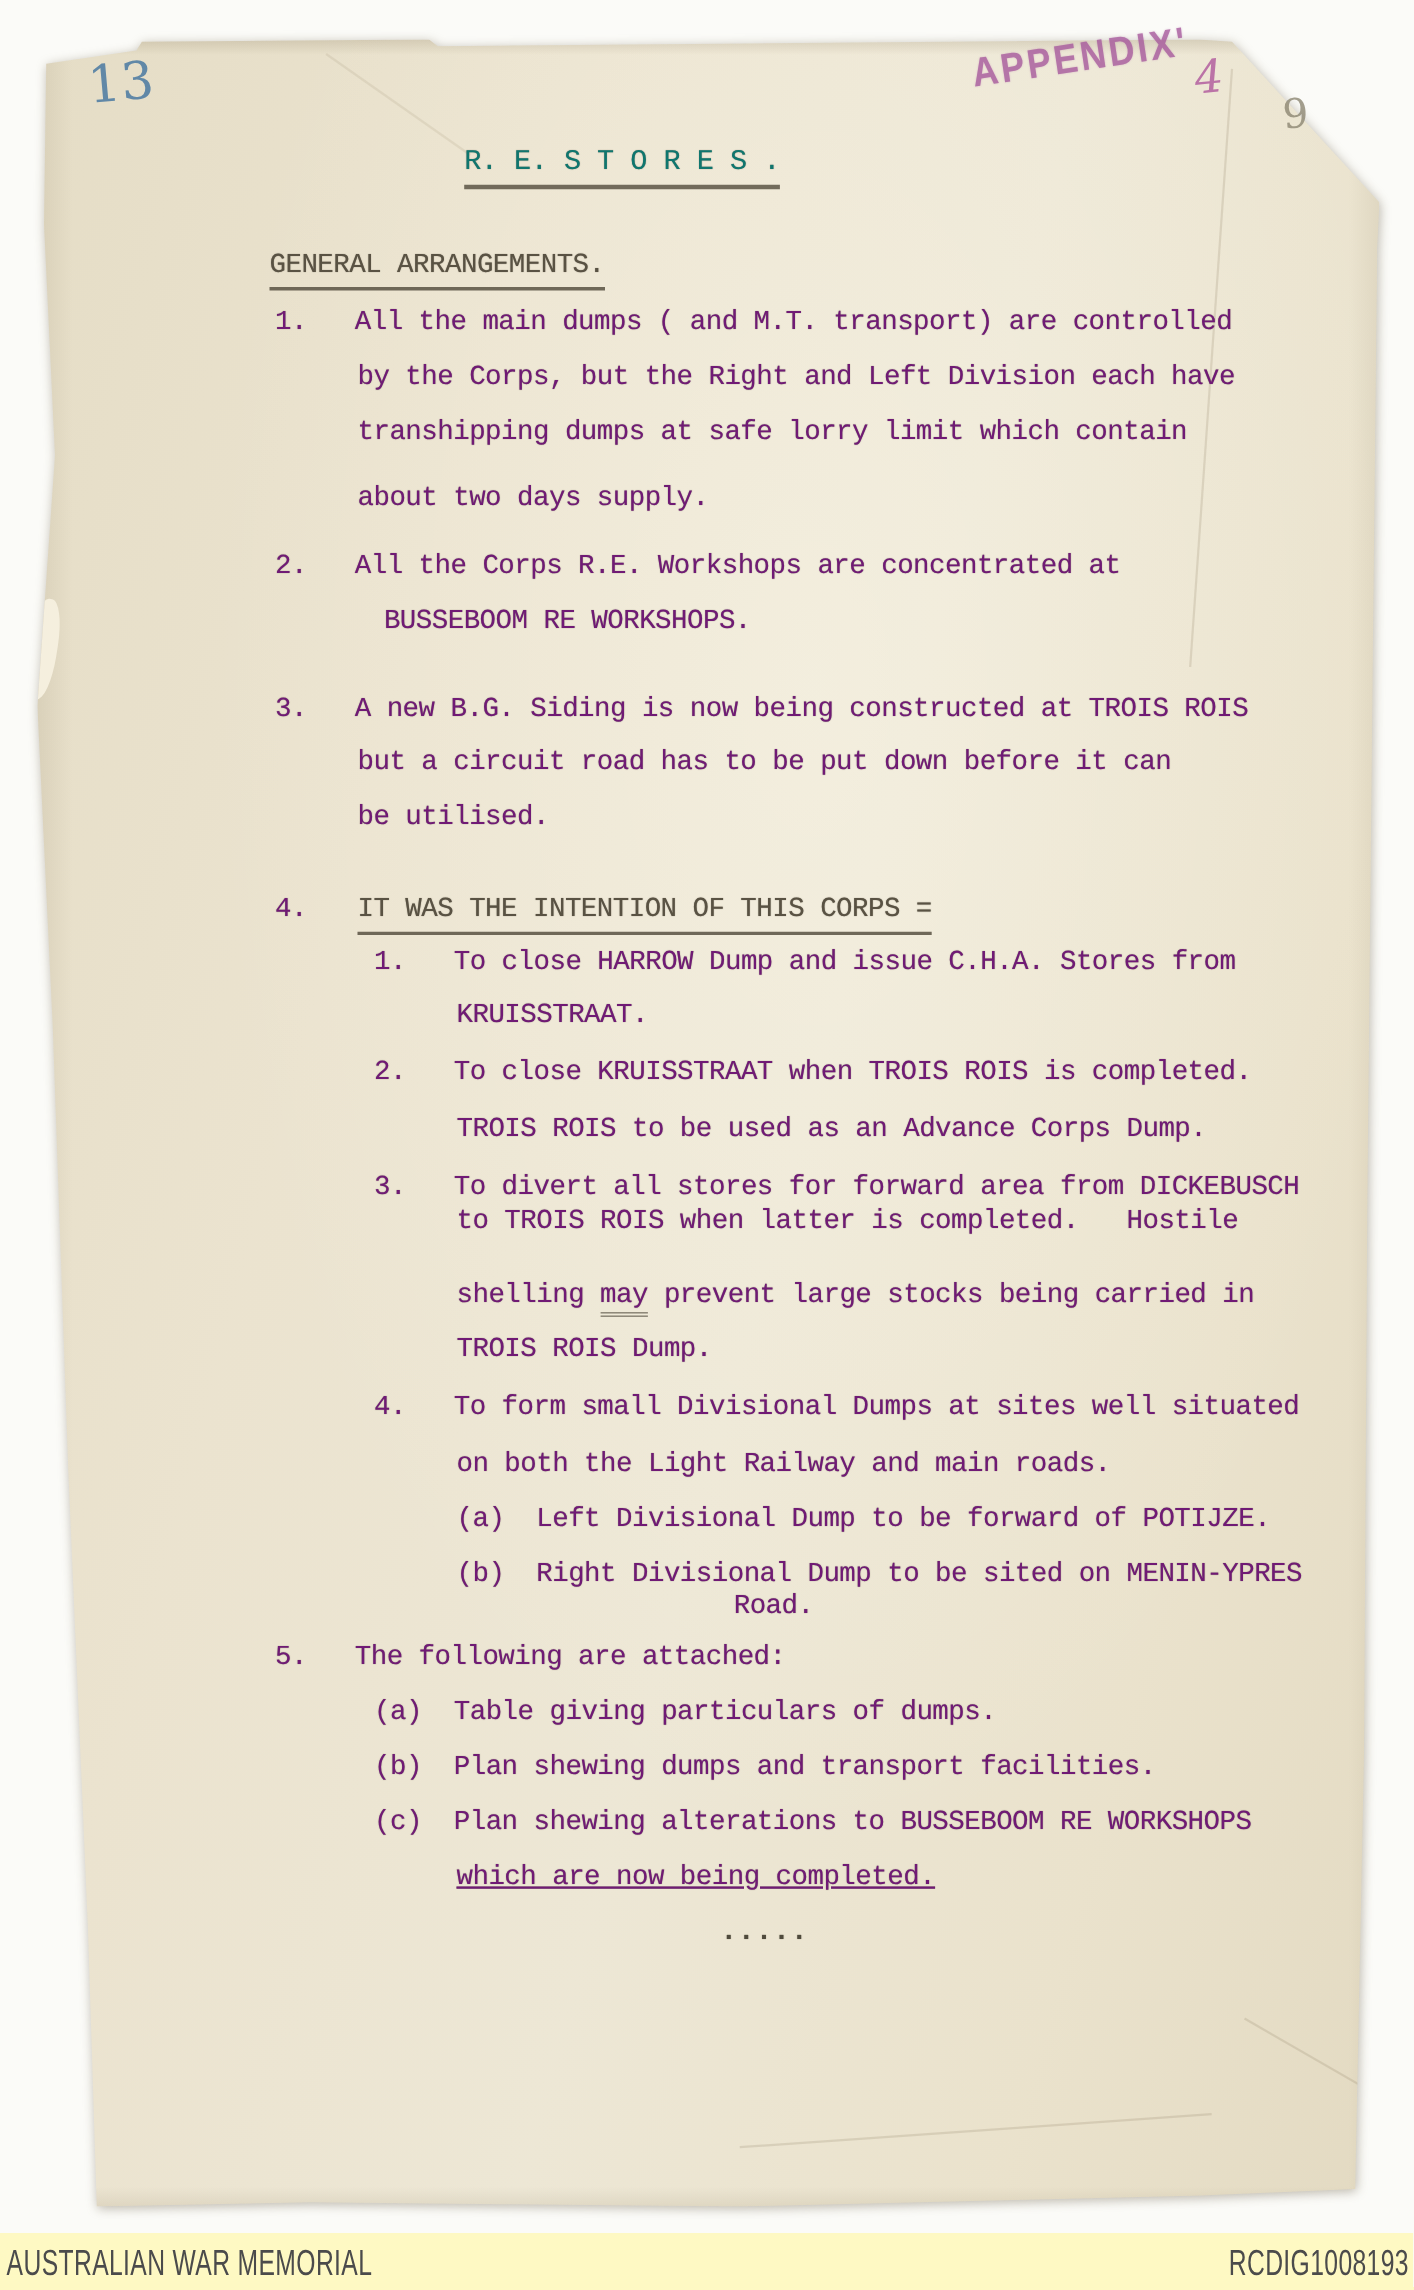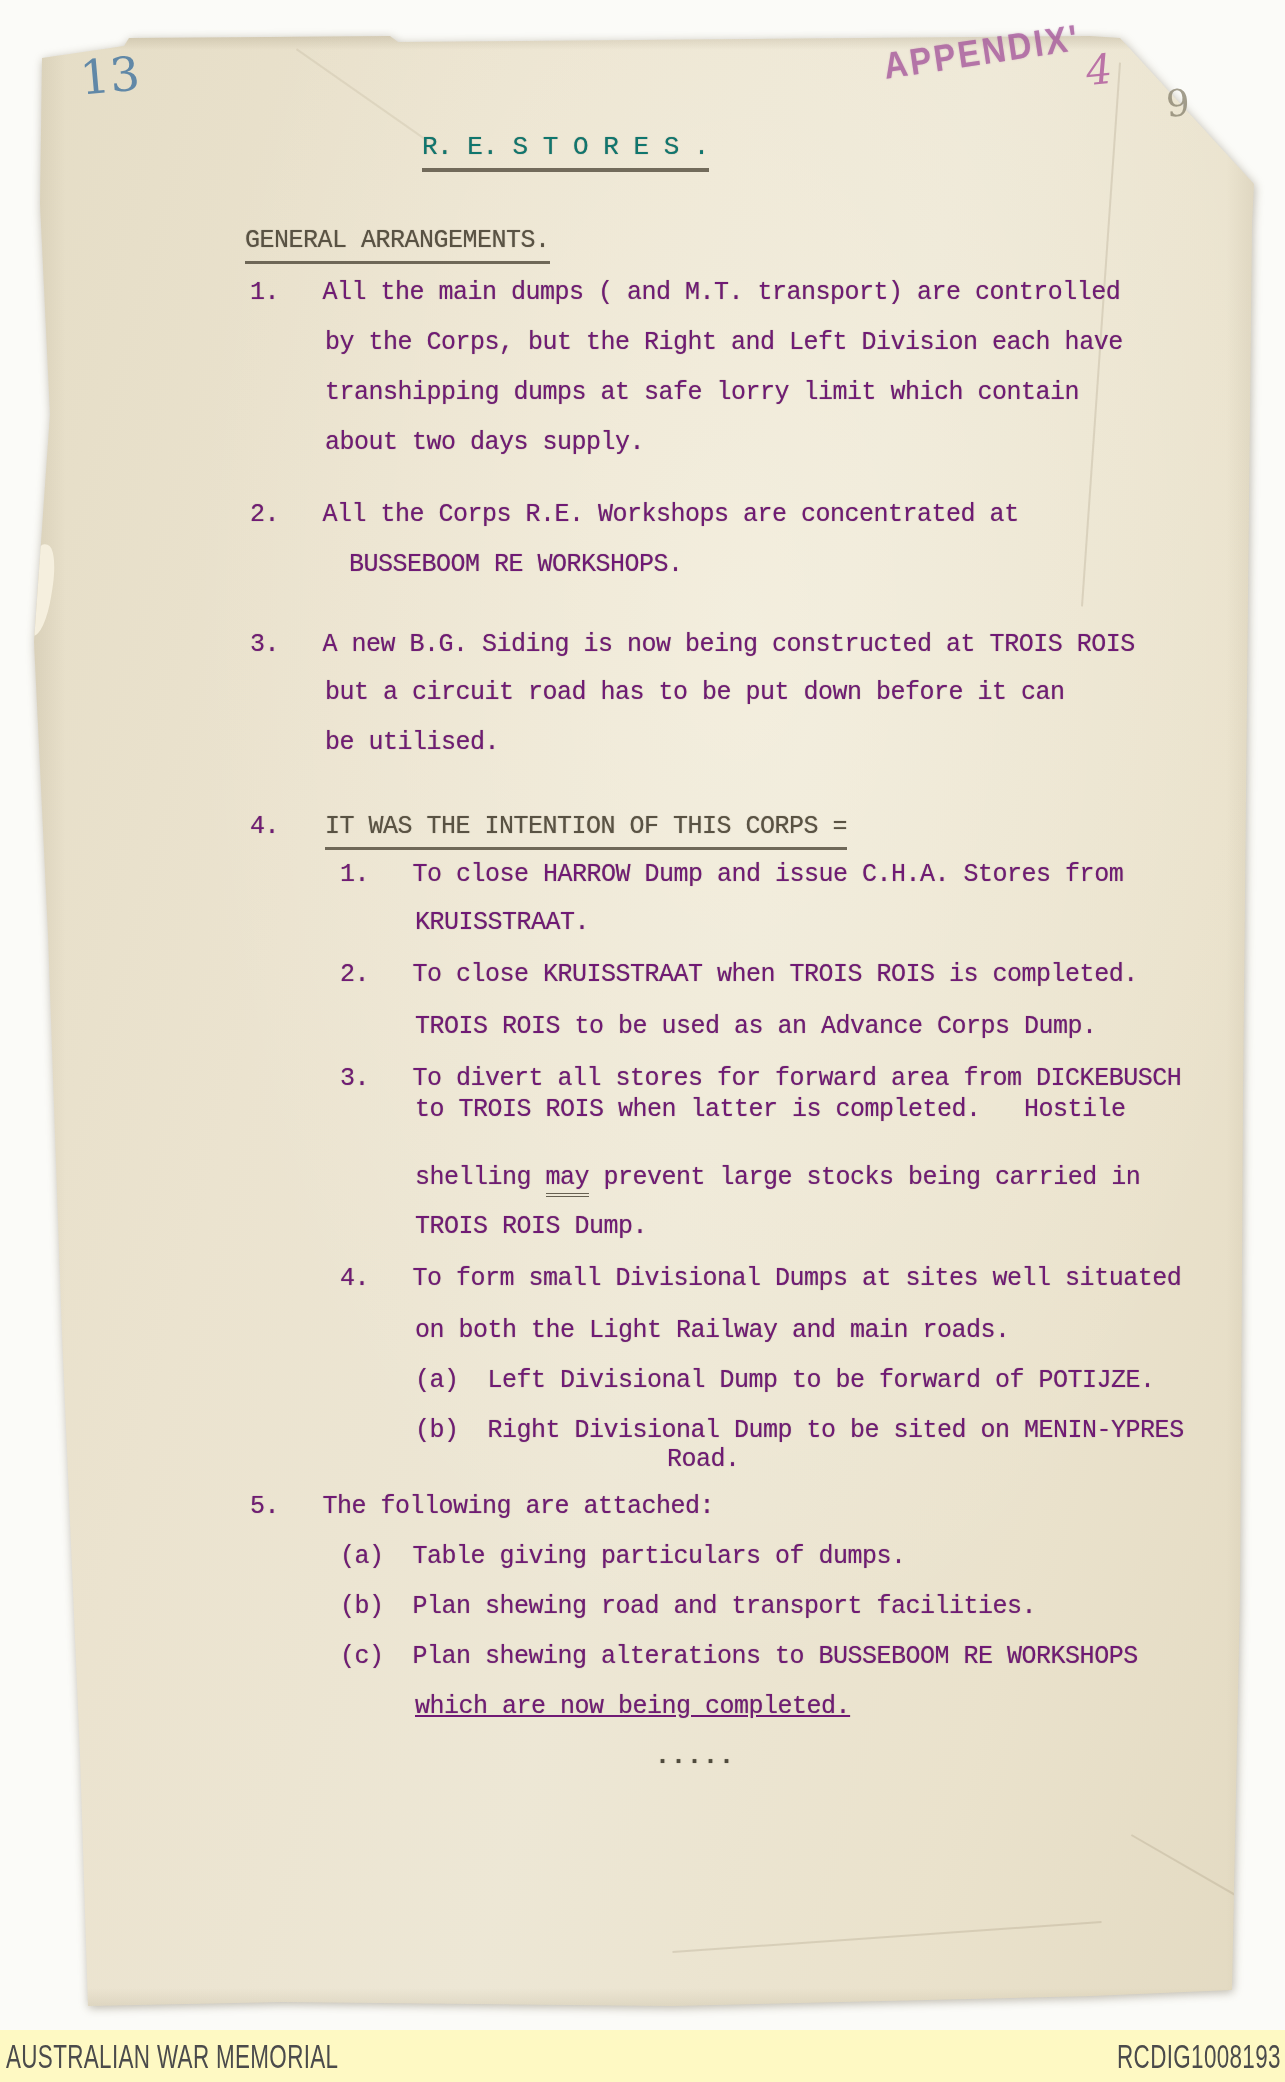--- a/index.html
+++ b/index.html
@@ -82,21 +82,21 @@
     <div class="mark4">4</div>
     <div class="mark9">9</div>
 
     <div class="tline title" style="left:422px;top:132px;">R. E. S T O R E S .</div>
 
     <div id="lines-host">
         <div class="tline u strong" style="left: 245px; top: 226px;">GENERAL ARRANGEMENTS.</div>
         <div class="tline" style="left: 250px; top: 278px;">1.   All the main dumps ( and M.T. transport) are controlled</div>
         <div class="tline" style="left: 325px; top: 328px;">by the Corps, but the Right and Left Division each have</div>
         <div class="tline" style="left: 325px; top: 378px;">transhipping dumps at safe lorry limit which contain</div>
-        <div class="tline" style="left: 325px; top: 428px;">about two days supply.</div>
+        <div class="tline" style="left: 325px; top: 438px;">about two days supply.</div>
         <div class="tline" style="left: 250px; top: 500px;">2.   All the Corps R.E. Workshops are concentrated at</div>
         <div class="tline" style="left: 325px; top: 550px; margin-left: 24px;">BUSSEBOOM RE WORKSHOPS.</div>
         <div class="tline" style="left: 250px; top: 630px;">3.   A new B.G. Siding is now being constructed at TROIS ROIS</div>
         <div class="tline" style="left: 325px; top: 678px;">but a circuit road has to be put down before it can</div>
         <div class="tline" style="left: 325px; top: 728px;">be utilised.</div>
         <div class="tline" style="left: 250px; top: 812px;">4.</div>
         <div class="tline u strong" style="left: 325px; top: 812px;">IT WAS THE INTENTION OF THIS CORPS =</div>
         <div class="tline" style="left: 340px; top: 860px;">1.   To close HARROW Dump and issue C.H.A. Stores from</div>
         <div class="tline" style="left: 415px; top: 908px;">KRUISSTRAAT.</div>
         <div class="tline" style="left: 340px; top: 960px;">2.   To close KRUISSTRAAT when TROIS ROIS is completed.</div>
@@ -104,21 +104,21 @@
         <div class="tline" style="left: 340px; top: 1064px;">3.   To divert all stores for forward area from DICKEBUSCH</div>
         <div class="tline" style="left: 415px; top: 1095px;">to TROIS ROIS when latter is completed.   Hostile</div>
         <div class="tline" style="left: 415px; top: 1212px;">TROIS ROIS Dump.</div>
         <div class="tline" style="left: 340px; top: 1264px;">4.   To form small Divisional Dumps at sites well situated</div>
         <div class="tline" style="left: 415px; top: 1316px;">on both the Light Railway and main roads.</div>
         <div class="tline" style="left: 415px; top: 1366px;">(a)  Left Divisional Dump to be forward of POTIJZE.</div>
         <div class="tline" style="left: 415px; top: 1416px;">(b)  Right Divisional Dump to be sited on MENIN-YPRES</div>
         <div class="tline" style="left: 667px; top: 1445px;">Road.</div>
         <div class="tline" style="left: 250px; top: 1492px;">5.   The following are attached:</div>
         <div class="tline" style="left: 340px; top: 1542px;">(a)  Table giving particulars of dumps.</div>
-        <div class="tline" style="left: 340px; top: 1592px;">(b)  Plan shewing road and transport facilities.</div>
+        <div class="tline" style="left: 340px; top: 1592px;">(b)  Plan shewing dumps and transport facilities.</div>
         <div class="tline" style="left: 340px; top: 1642px;">(c)  Plan shewing alterations to BUSSEBOOM RE WORKSHOPS</div>
         <div class="tline" style="left: 415px; top: 1692px; text-decoration: underline;">which are now being completed.</div>
       </div>
 
     <div class="tline" style="left:415px;top:1163px;"><span>shelling </span><span class="u-word">may</span><span> prevent large stocks being carried in</span></div>
 
     <div class="tline dots" style="left:655px;top:1742px;">.....</div>
   </div>
 
   <div class="footer">

